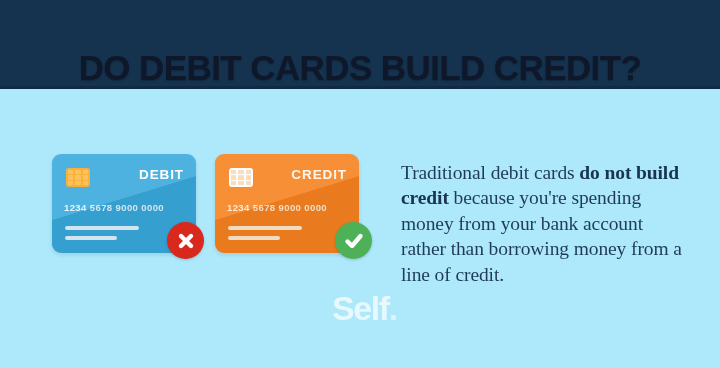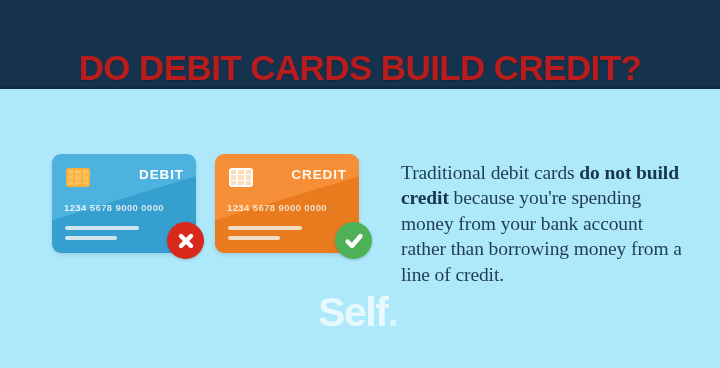--- a/index.html
+++ b/index.html
@@ -36,21 +36,21 @@
   }
   .header-title {
     position: absolute;
     left: 0;
     top: 0;
     width: 720px;
     height: 89px;
     display: flex;
     align-items: center;
     justify-content: center;
-    color: #b91c1c;
+    color: #0f172a;
     font-size: 35px;
     font-weight: bold;
     letter-spacing: -0.6px;
     text-align: center;
     white-space: nowrap;
     text-shadow: 0 1px 2px rgba(0,0,0,0.25);
   }
 
   
   .body-area {
@@ -189,23 +189,23 @@
     font-size: 19.5px;
     line-height: 25.5px;
     letter-spacing: -0.1px;
     font-family: Liberation Serif, serif;
   }
   .paragraph b { font-weight: bold; color: #18354f; }
 
   
   .logo-self {
     position: absolute;
-    left: 318px;
+    left: 332px;
     top: 289px;
-    font-size: 41px;
+    font-size: 34px;
     font-weight: bold;
     letter-spacing: -1.4px;
     color: rgba(255,255,255,0.72);
     user-select: none;
   }
   .logo-dot {
     color: rgba(255,255,255,0.55);
   }
 </style>
 </head>

